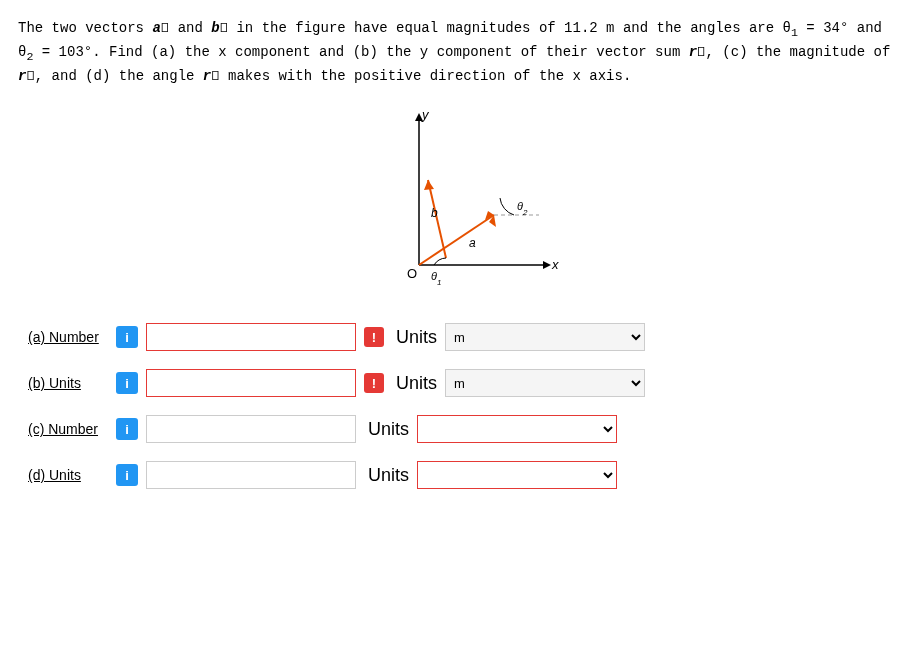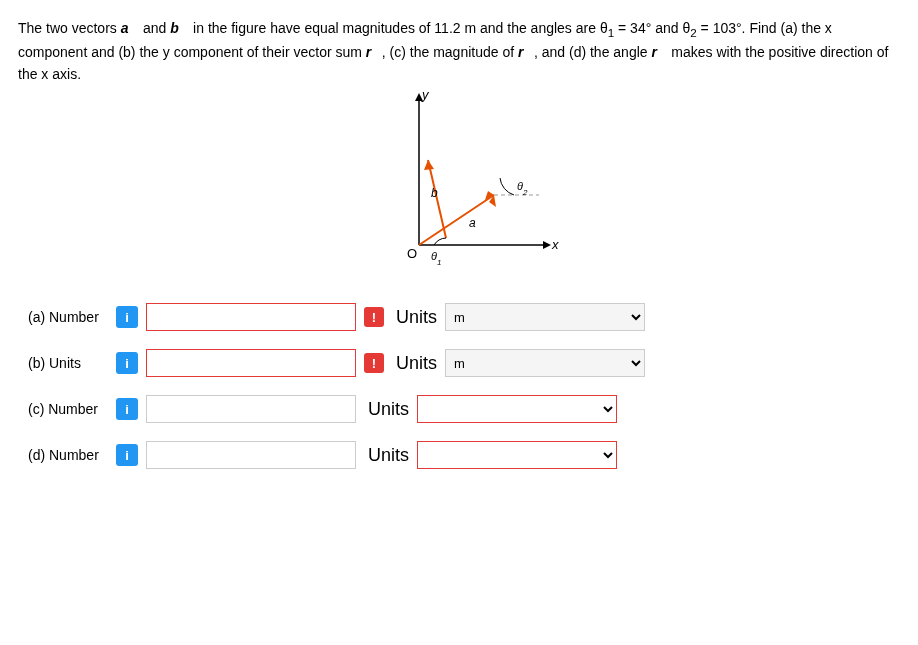--- a/index.html
+++ b/index.html
@@ -7,21 +7,23 @@
       font-family: Arial, sans-serif;
       font-size: 14px;
       background: #fff;
       color: #000;
       width: 918px;
       min-height: 645px;
       padding: 18px 18px 18px 18px;
     }
     .problem-text {
       line-height: 1.55;
+      margin-bottom: 18px;
       max-width: 900px;
+      font-family: Liberation Mono, monospace;
     }
     .figure-area {
       display: flex;
       justify-content: center;
       margin-bottom: 28px;
     }
     svg.diagram {
       width: 240px;
       height: 190px;
     }
@@ -32,20 +34,21 @@
       padding-left: 10px;
     }
     .answer-row {
       display: flex;
       align-items: center;
       gap: 8px;
     }
     .answer-label {
       width: 80px;
       font-size: 14px;
+      text-decoration: underline;
     }
     .info-btn {
       background: #2196F3;
       color: #fff;
       border: none;
       border-radius: 3px;
       width: 22px;
       height: 22px;
       font-size: 13px;
       font-weight: bold;
@@ -185,21 +188,21 @@
     <input type="text" class="number-input" value="" style="">
     <span class="units-label">Units</span>
     <select class="units-select no-border">
       <option value=""></option>
       <option value="m">m</option>
       <option value="cm">cm</option>
     </select>
   </div>
 
   <div class="answer-row">
-    <span class="answer-label">(d)  Number</span>
+    <span class="answer-label">(d)  Units</span>
     <button class="info-btn">i</button>
     <input type="text" class="number-input" value="" style="">
     <span class="units-label">Units</span>
     <select class="units-select no-border">
       <option value=""></option>
       <option value="deg">°</option>
       <option value="rad">rad</option>
     </select>
   </div>
 

